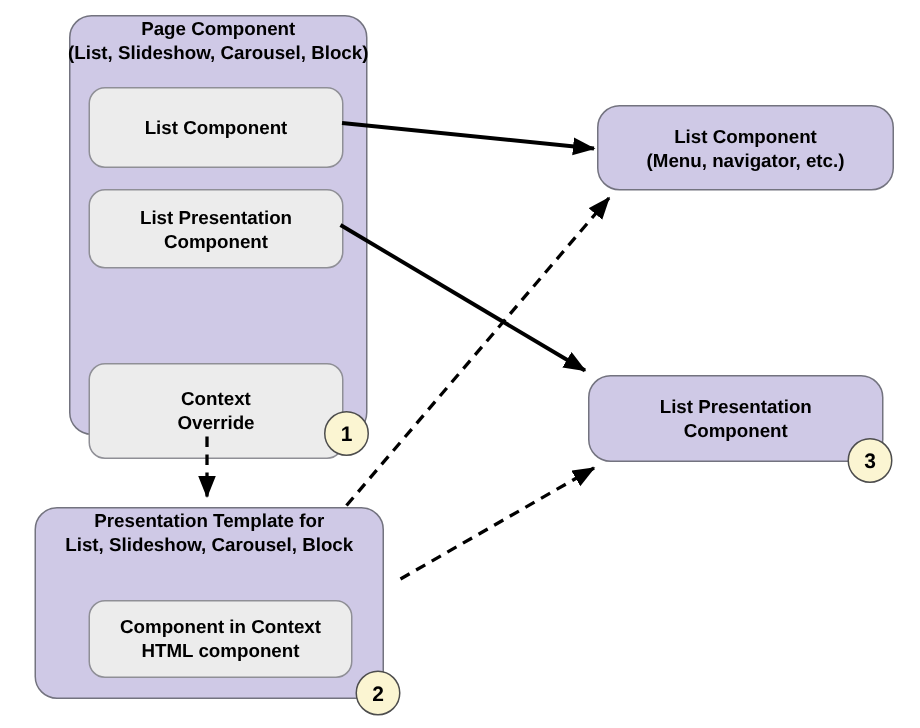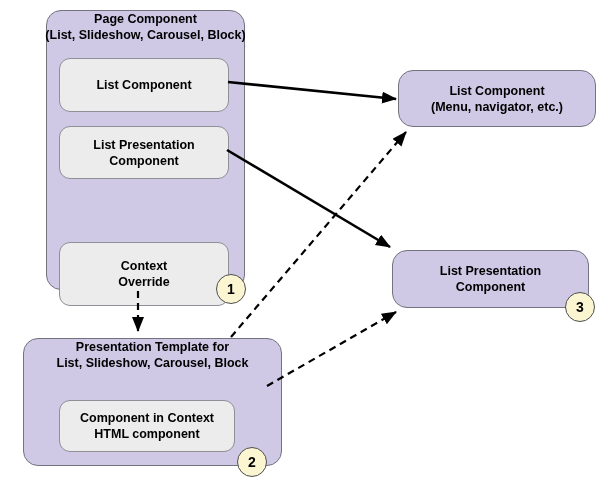--- a/index.html
+++ b/index.html
@@ -100,21 +100,21 @@
   <div class="bigbox centerbox" style="left:398px; top:70px; width:198px; height:57px;">
     <span class="label">List Component
 (Menu, navigator, etc.)</span>
   </div>
 
   <div class="bigbox centerbox" style="left:392px; top:250px; width:197px; height:58px;">
     <span class="label">List Presentation
 Component</span>
   </div>
 
-  <div class="bigbox" style="left:23px; top:338px; width:259px; height:128px;">
+  <div class="bigbox" style="left:23px; top:338px; width:233px; height:128px;">
     <div class="label toplabel">Presentation Template for
 List, Slideshow, Carousel, Block</div>
     <div class="innerbox" style="left:35px; top:61px; width:176px; height:52px;">
       <span class="label">Component in Context
 HTML component</span>
     </div>
   </div>
 
   <div class="badge" style="left:216px; top:274px;">1</div>
   <div class="badge" style="left:237px; top:447px;">2</div>

